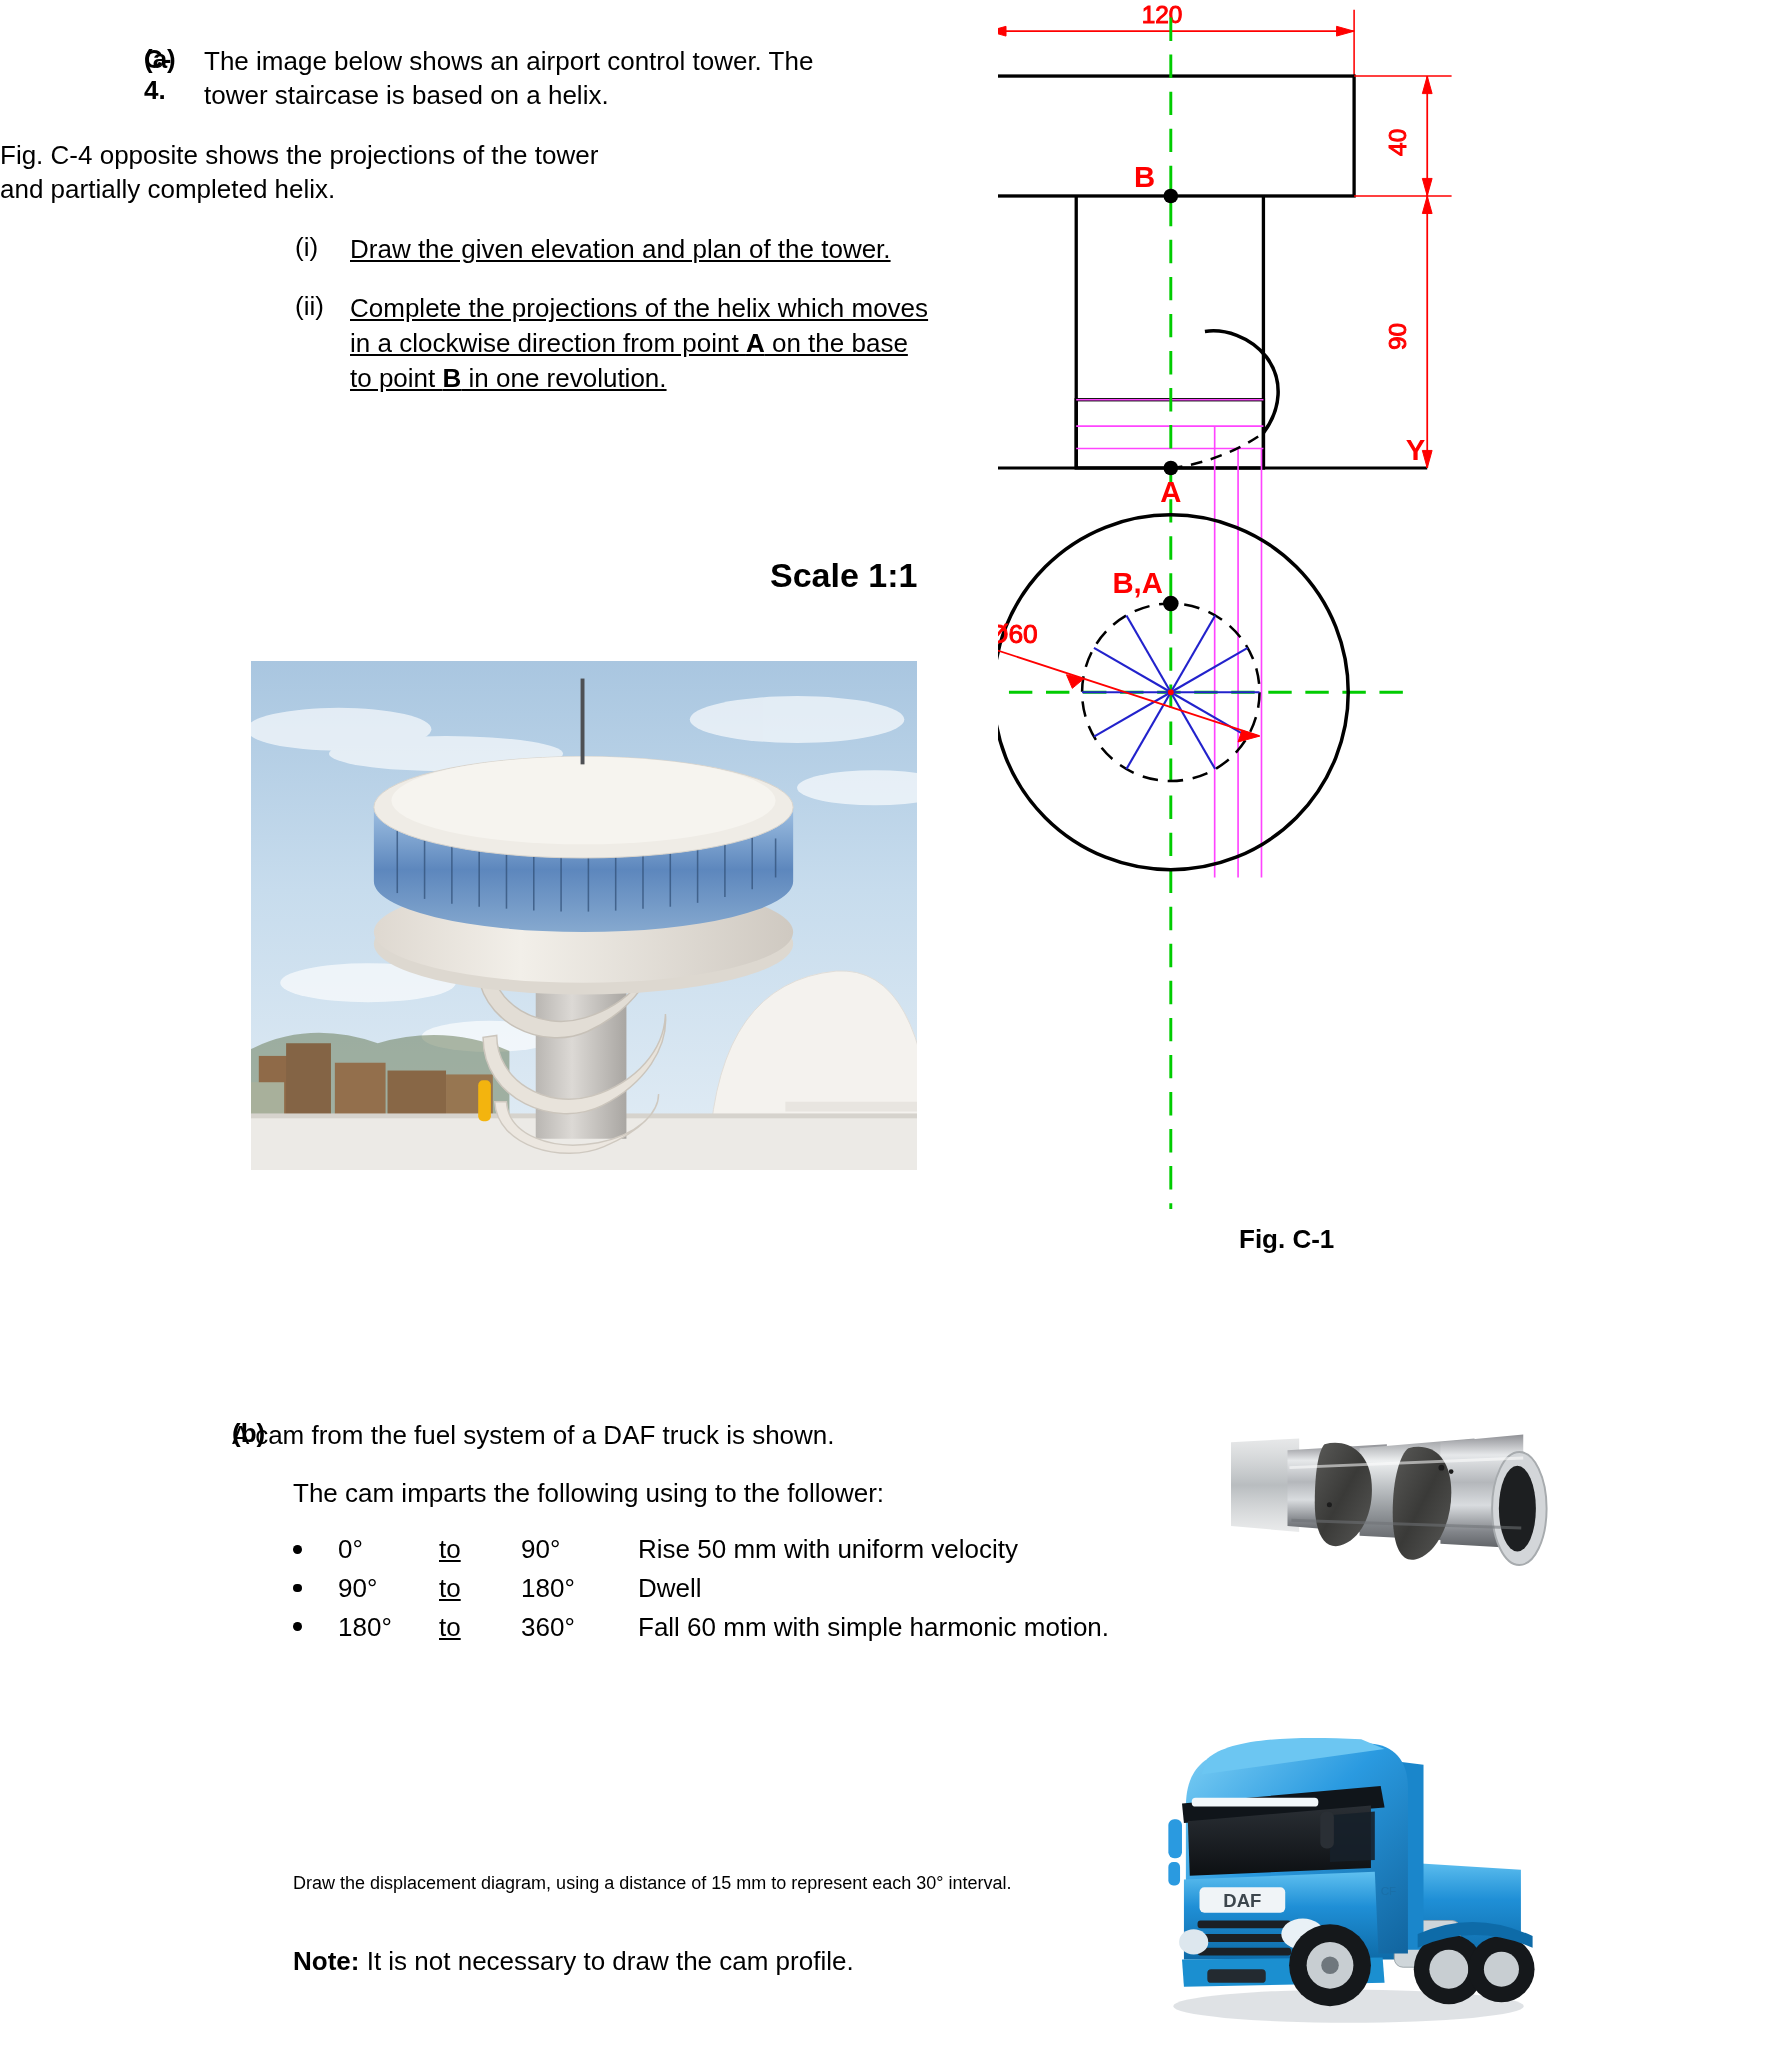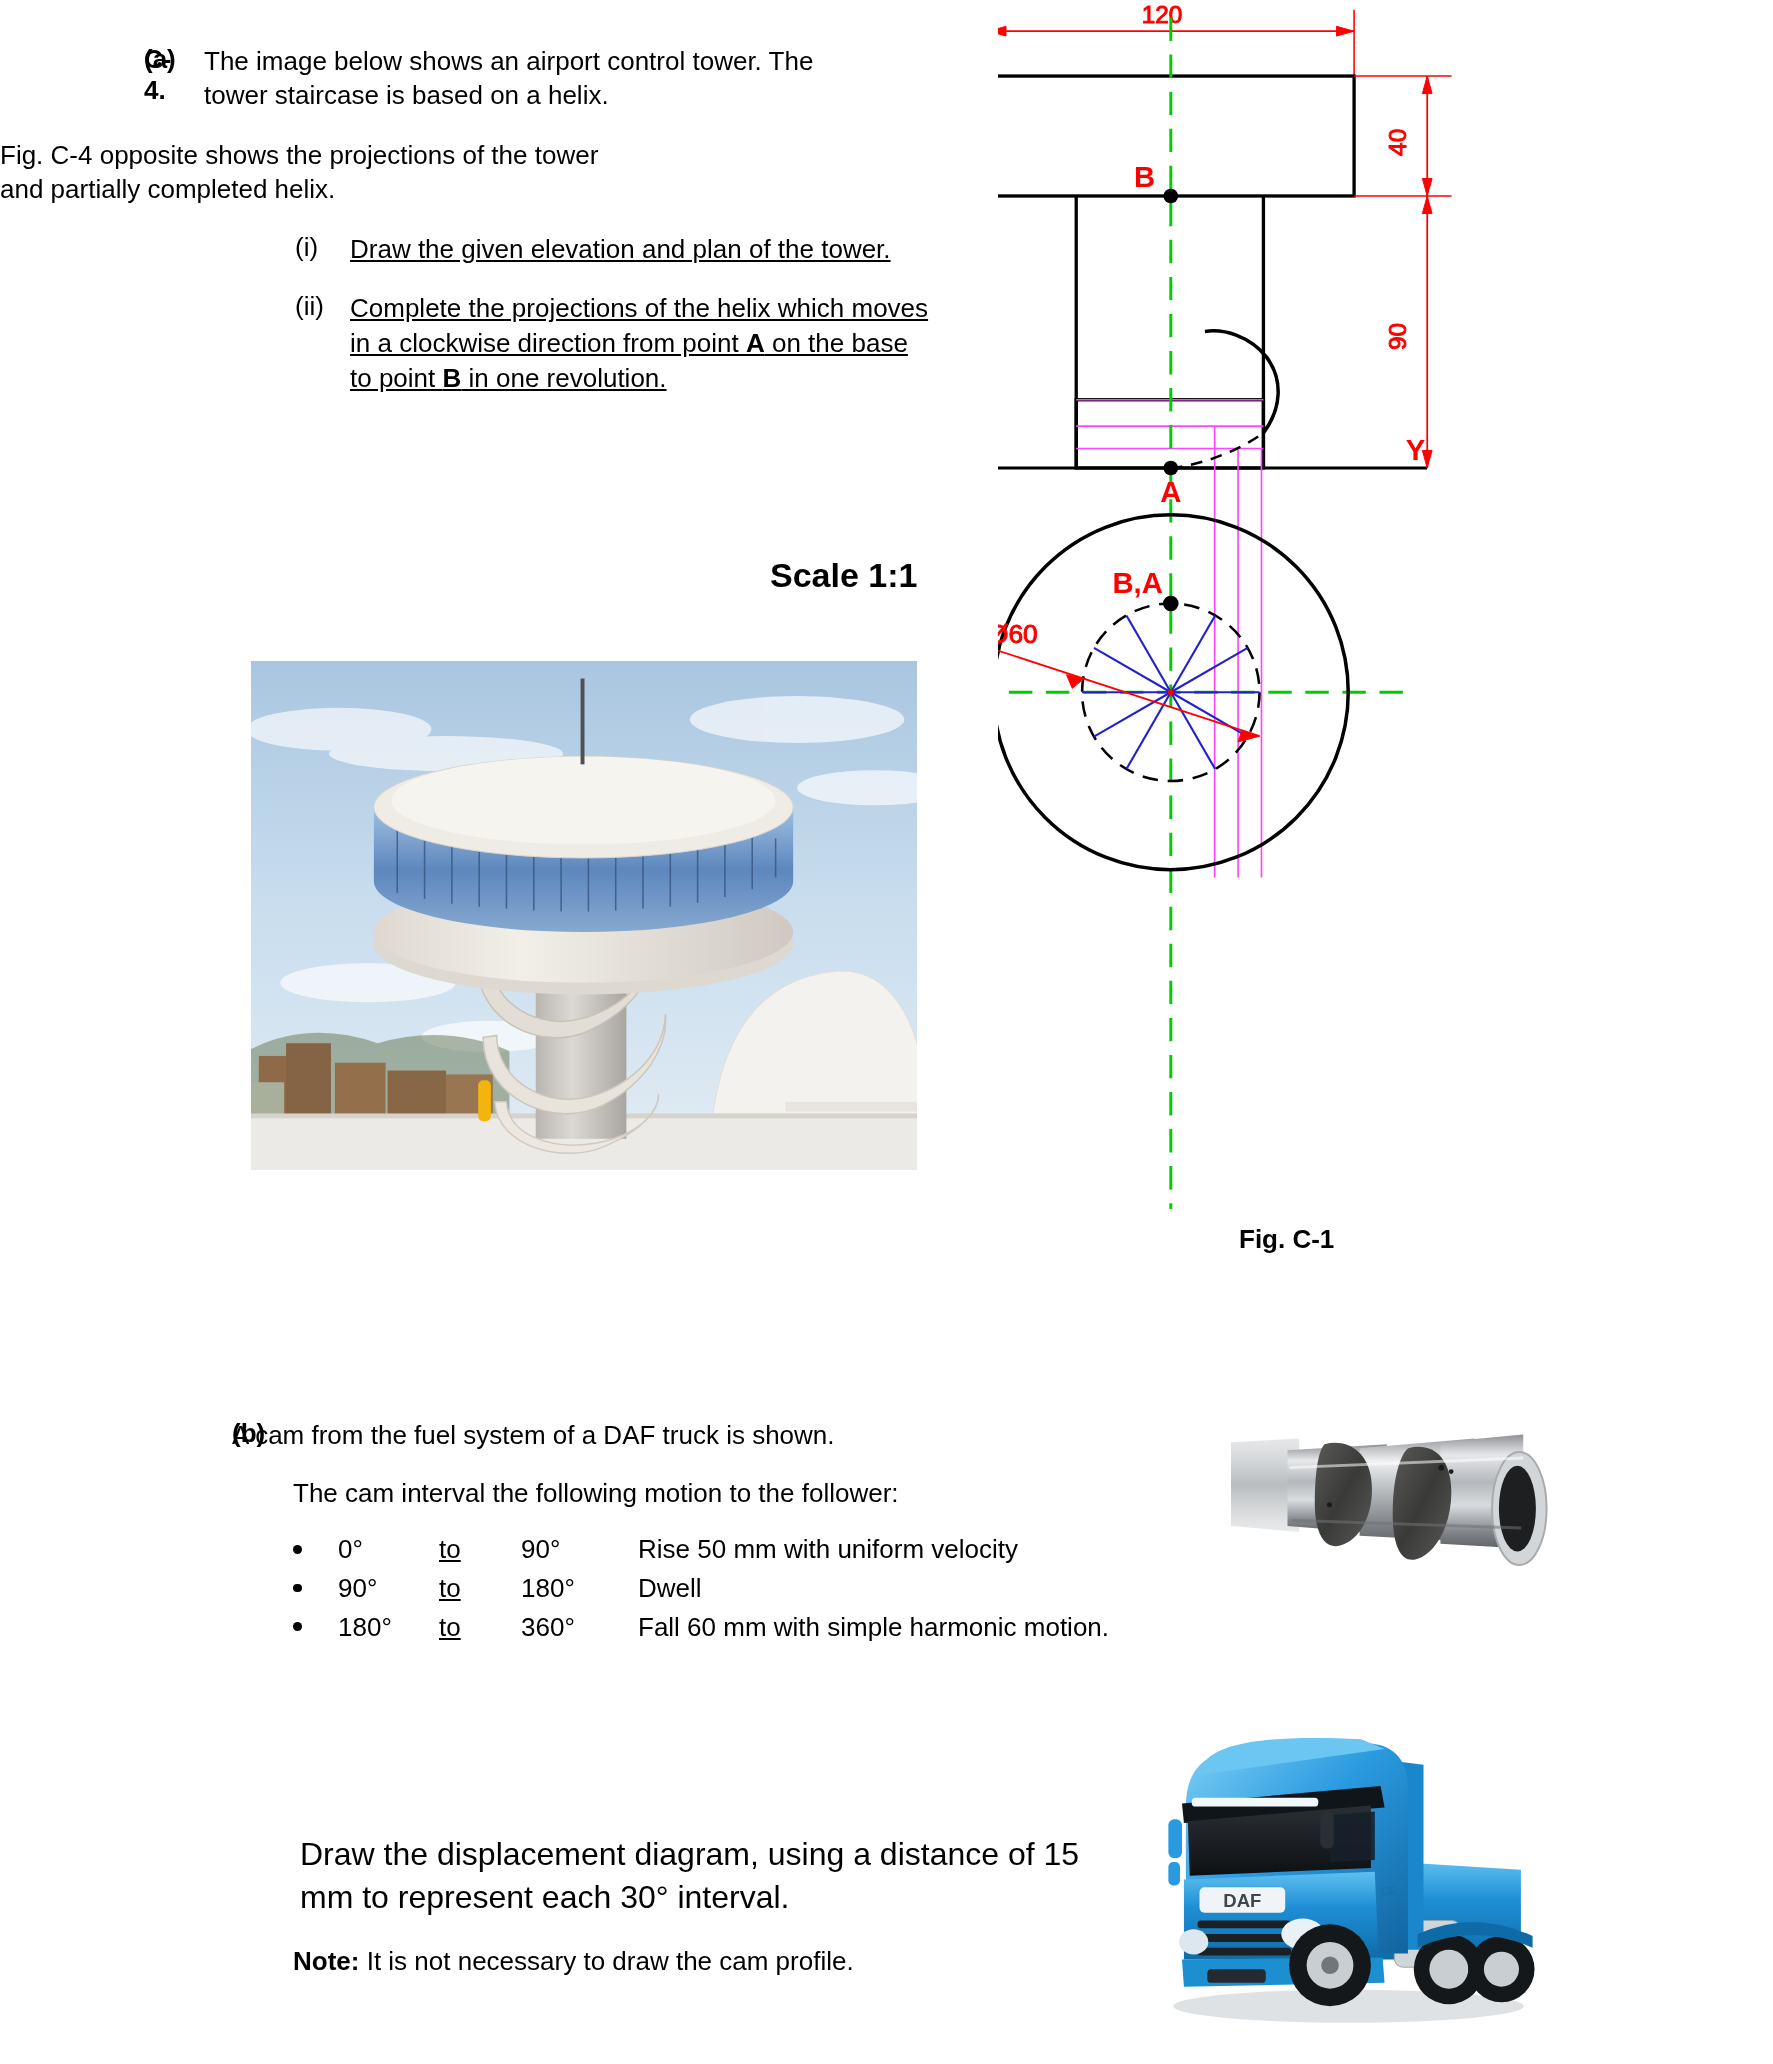--- a/index.html
+++ b/index.html
@@ -151,25 +151,24 @@
     width: 8.8px;
     height: 8.8px;
     border-radius: 50%;
     background: #000;
     vertical-align: middle;
     margin-bottom: 3.9px;
   }
   #draw-instruction {
     position: absolute;
     left: 293px;
-    top: 1833px;
+    top: 1871px;
     width: 780px;
-    font-size: 32px;
+    font-size: 18px;
     line-height: 1.35;
-    margin-left: 7px;
   }
   #note-line {
     position: absolute;
     left: 293px;
     top: 1946px;
     width: 780px;
     font-size: 26px;
   }
 
   
@@ -416,21 +415,21 @@
 </div>
 
 <div id="fig-caption">Fig. C-1</div>
 
 <div id="part-b">
   <div class="row">
     <div class="label-b">(b)</div>
     <div class="para-b">A cam from the fuel system of a DAF truck is shown.</div>
   </div>
 
-  <div class="b-sub">The cam interval the following motion to the follower:</div>
+  <div class="b-sub">The cam imparts the following using to the follower:</div>
 
   <table class="motion-table">
     <tbody>
       <tr>
         <td class="td-bullet"><span class="bullet-dot"></span></td>
         <td class="td-from">0°</td>
         <td class="td-to">to</td>
         <td class="td-until">90°</td>
         <td>Rise 50 mm with uniform velocity</td>
       </tr>

